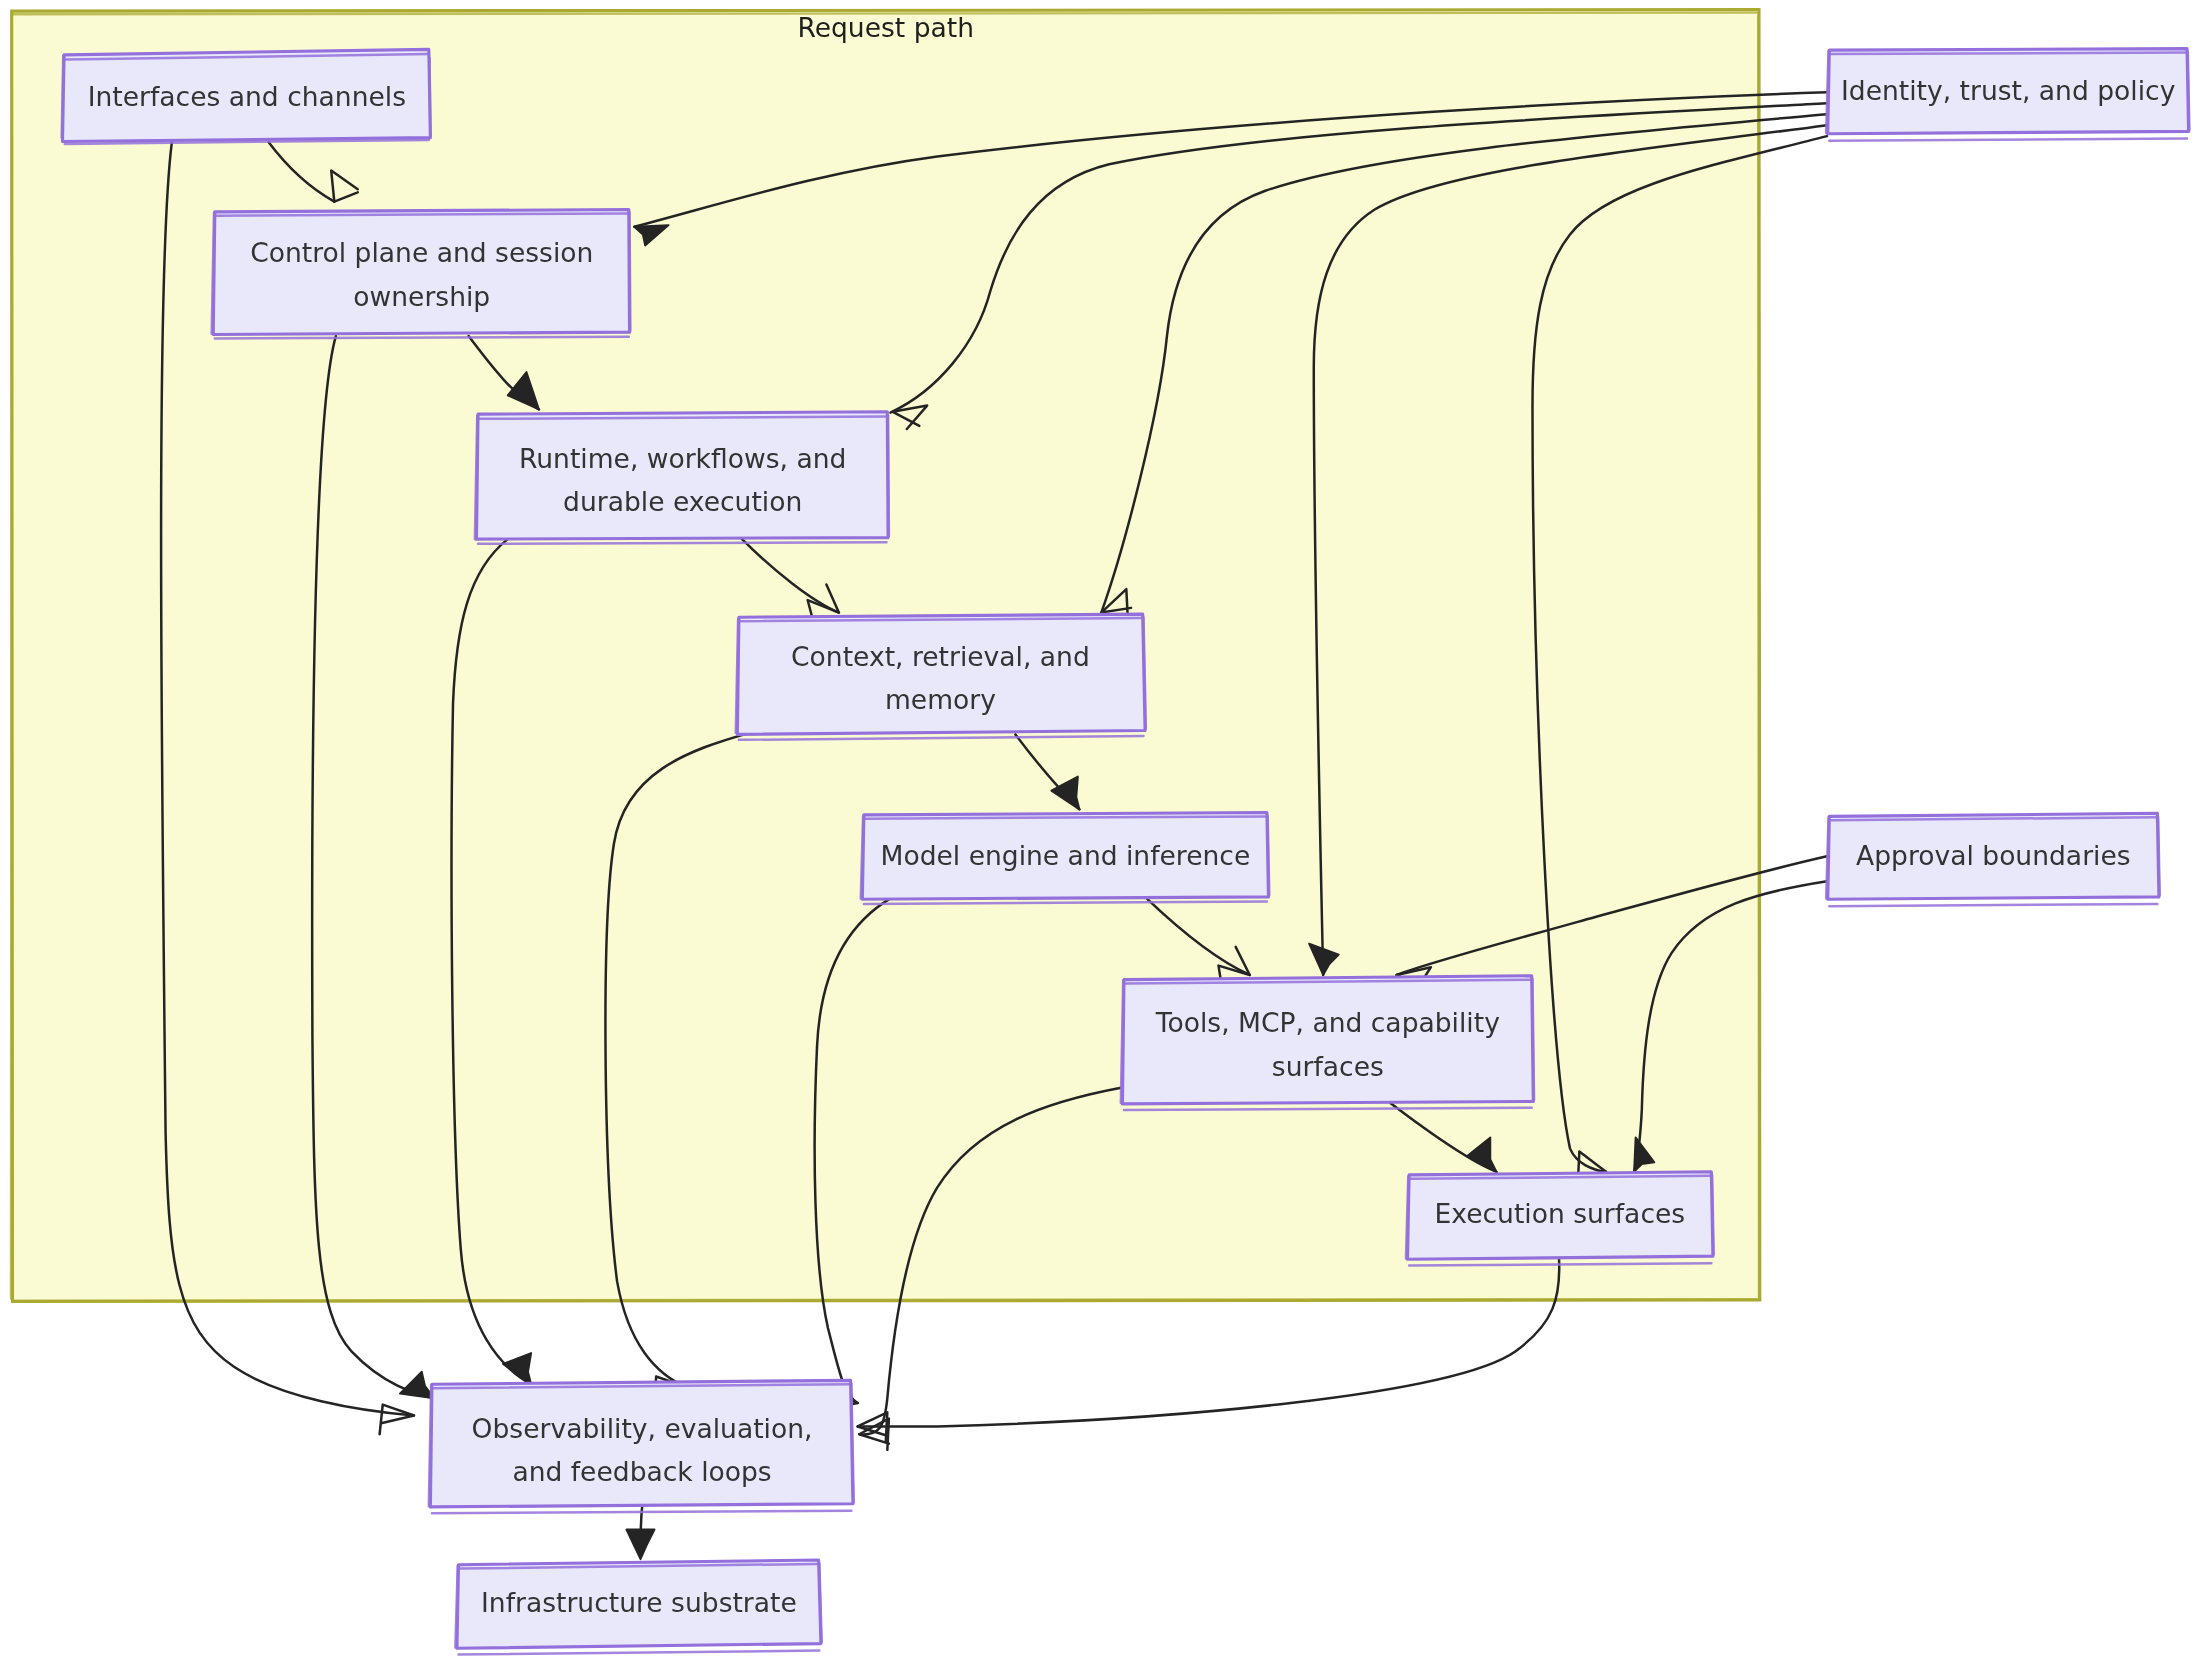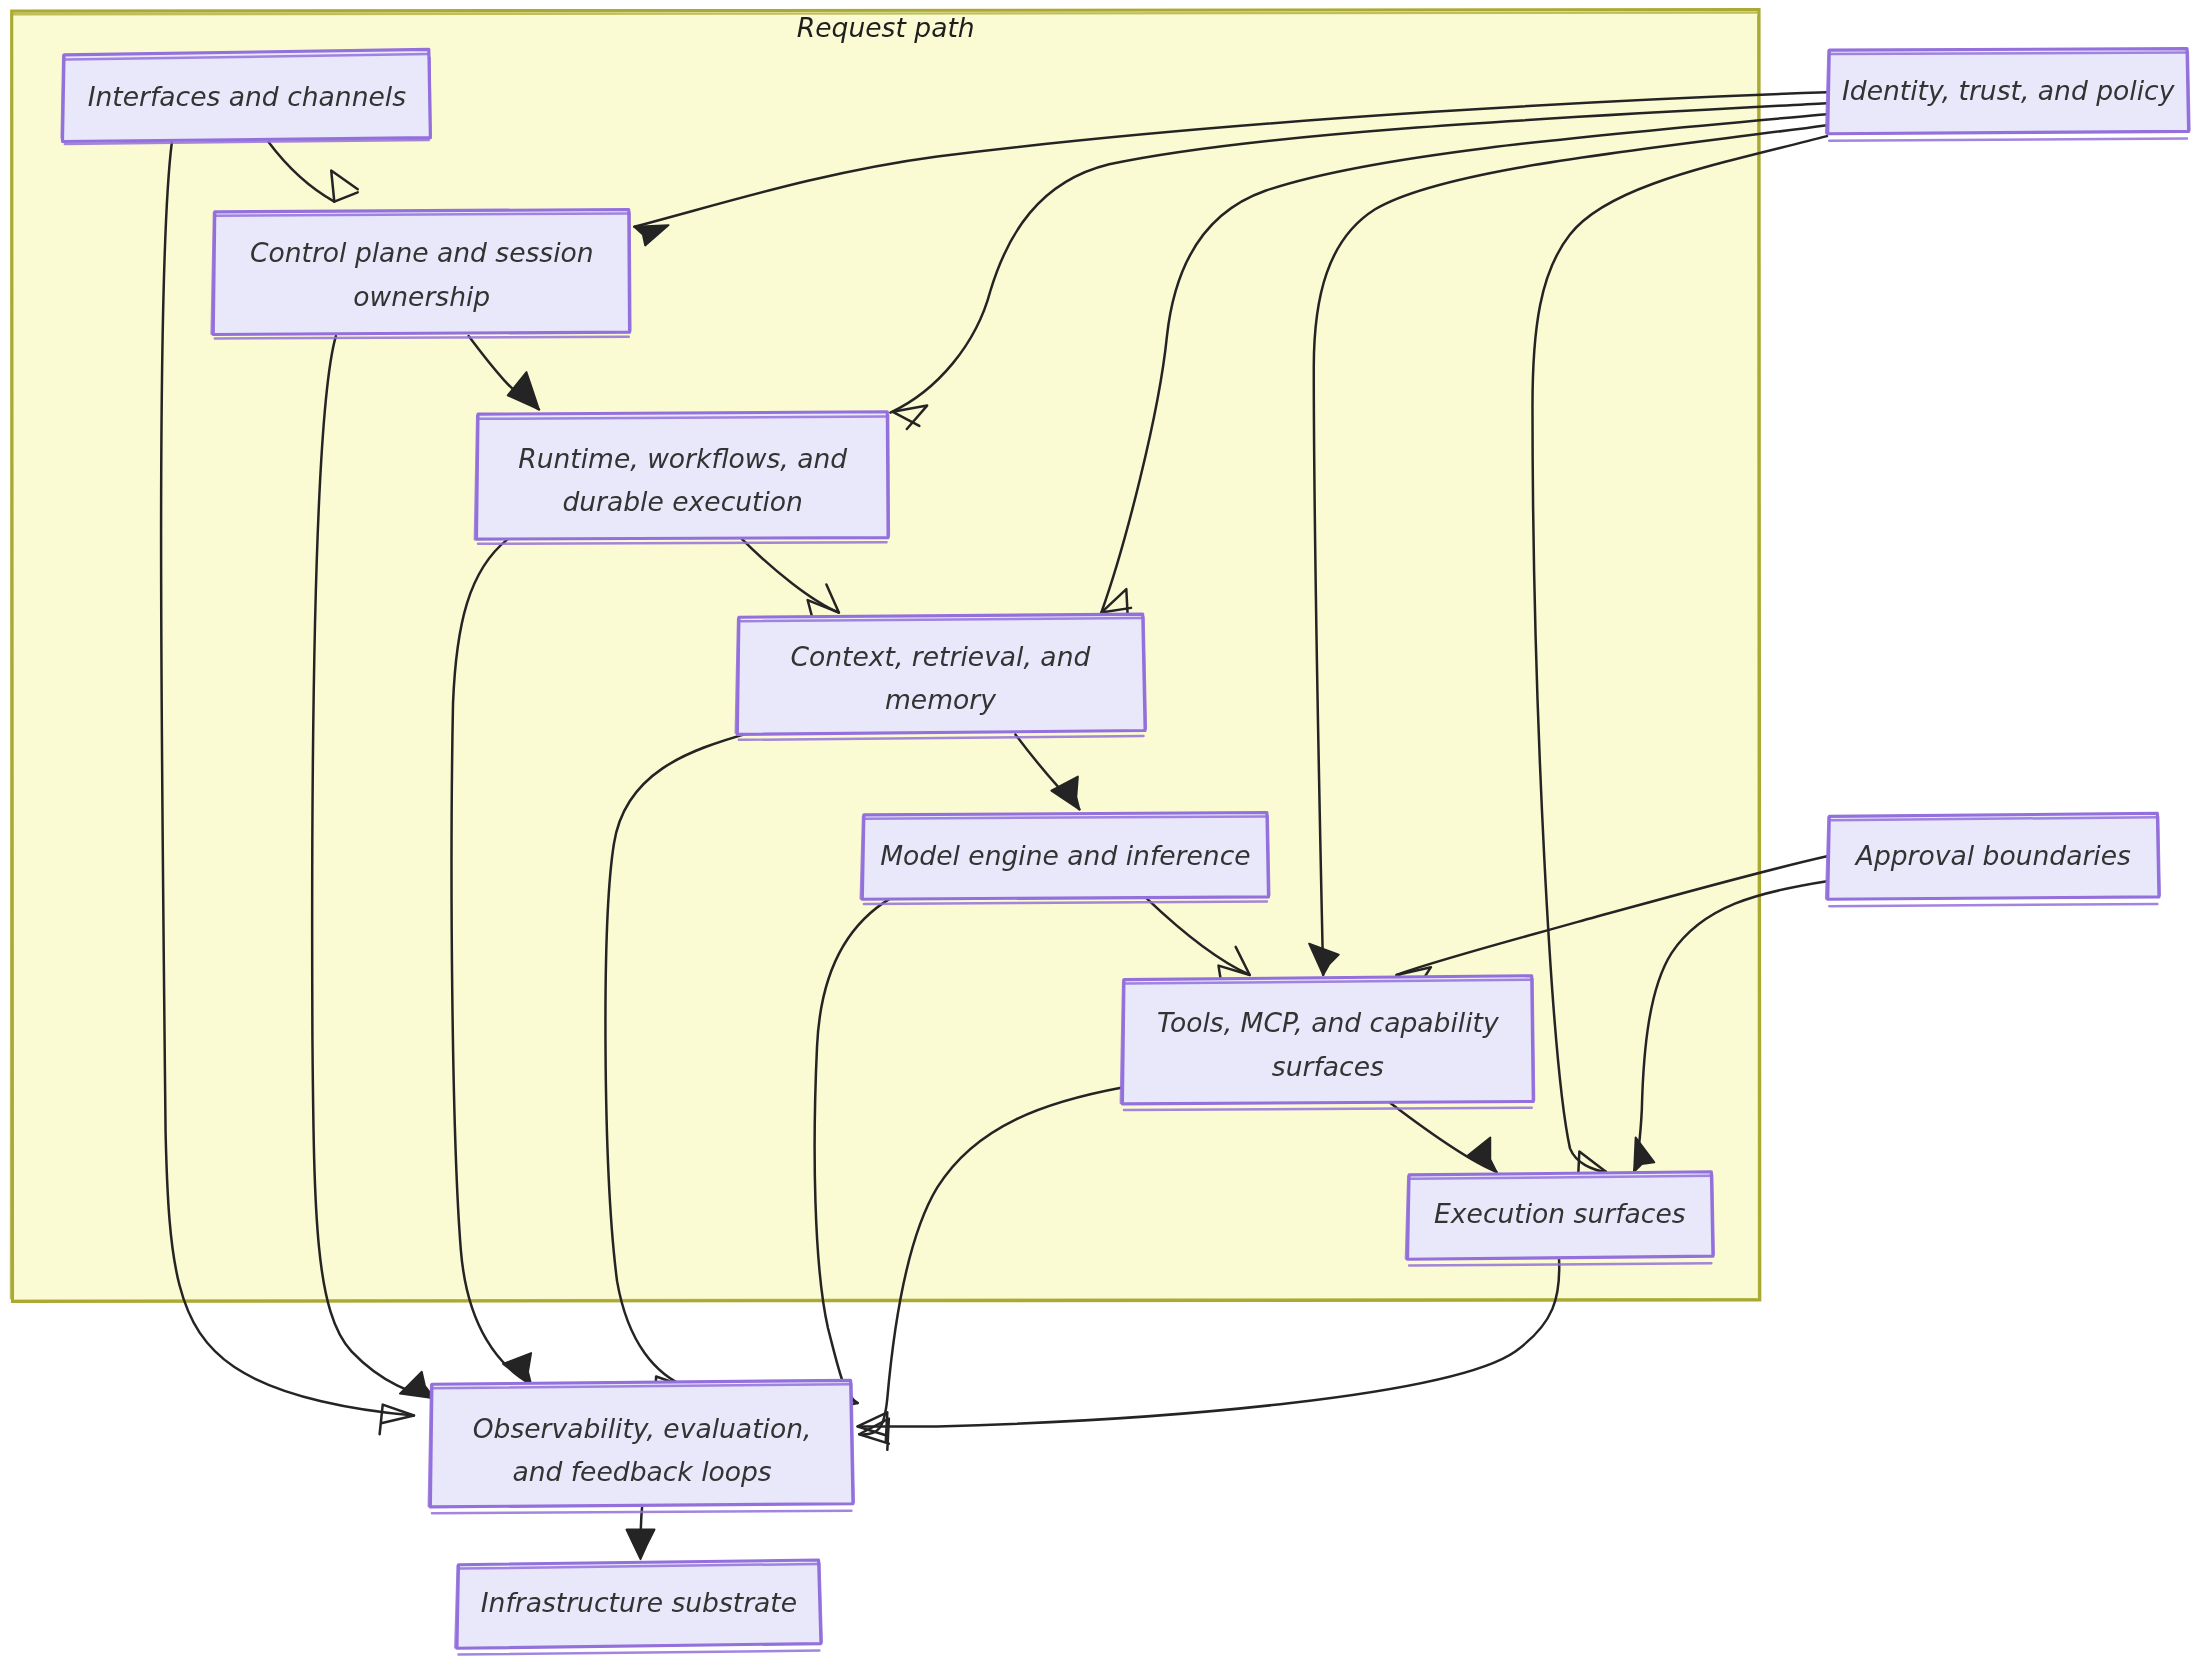--- a/index.html
+++ b/index.html
@@ -11,21 +11,20 @@
   body {
     width: 2205px;
     height: 1675px;
     font-family: "DejaVu Sans", sans-serif;
     overflow: hidden;
   }
   #canvas {
     position: relative;
     width: 2205px;
     height: 1675px;
-    font-style: italic;
   }
   svg#diagram {
     position: absolute;
     top: 0; left: 0;
     width: 2205px;
     height: 1675px;
     display: block;
   }
   .node-label {
     font-family: "DejaVu Sans", sans-serif;

